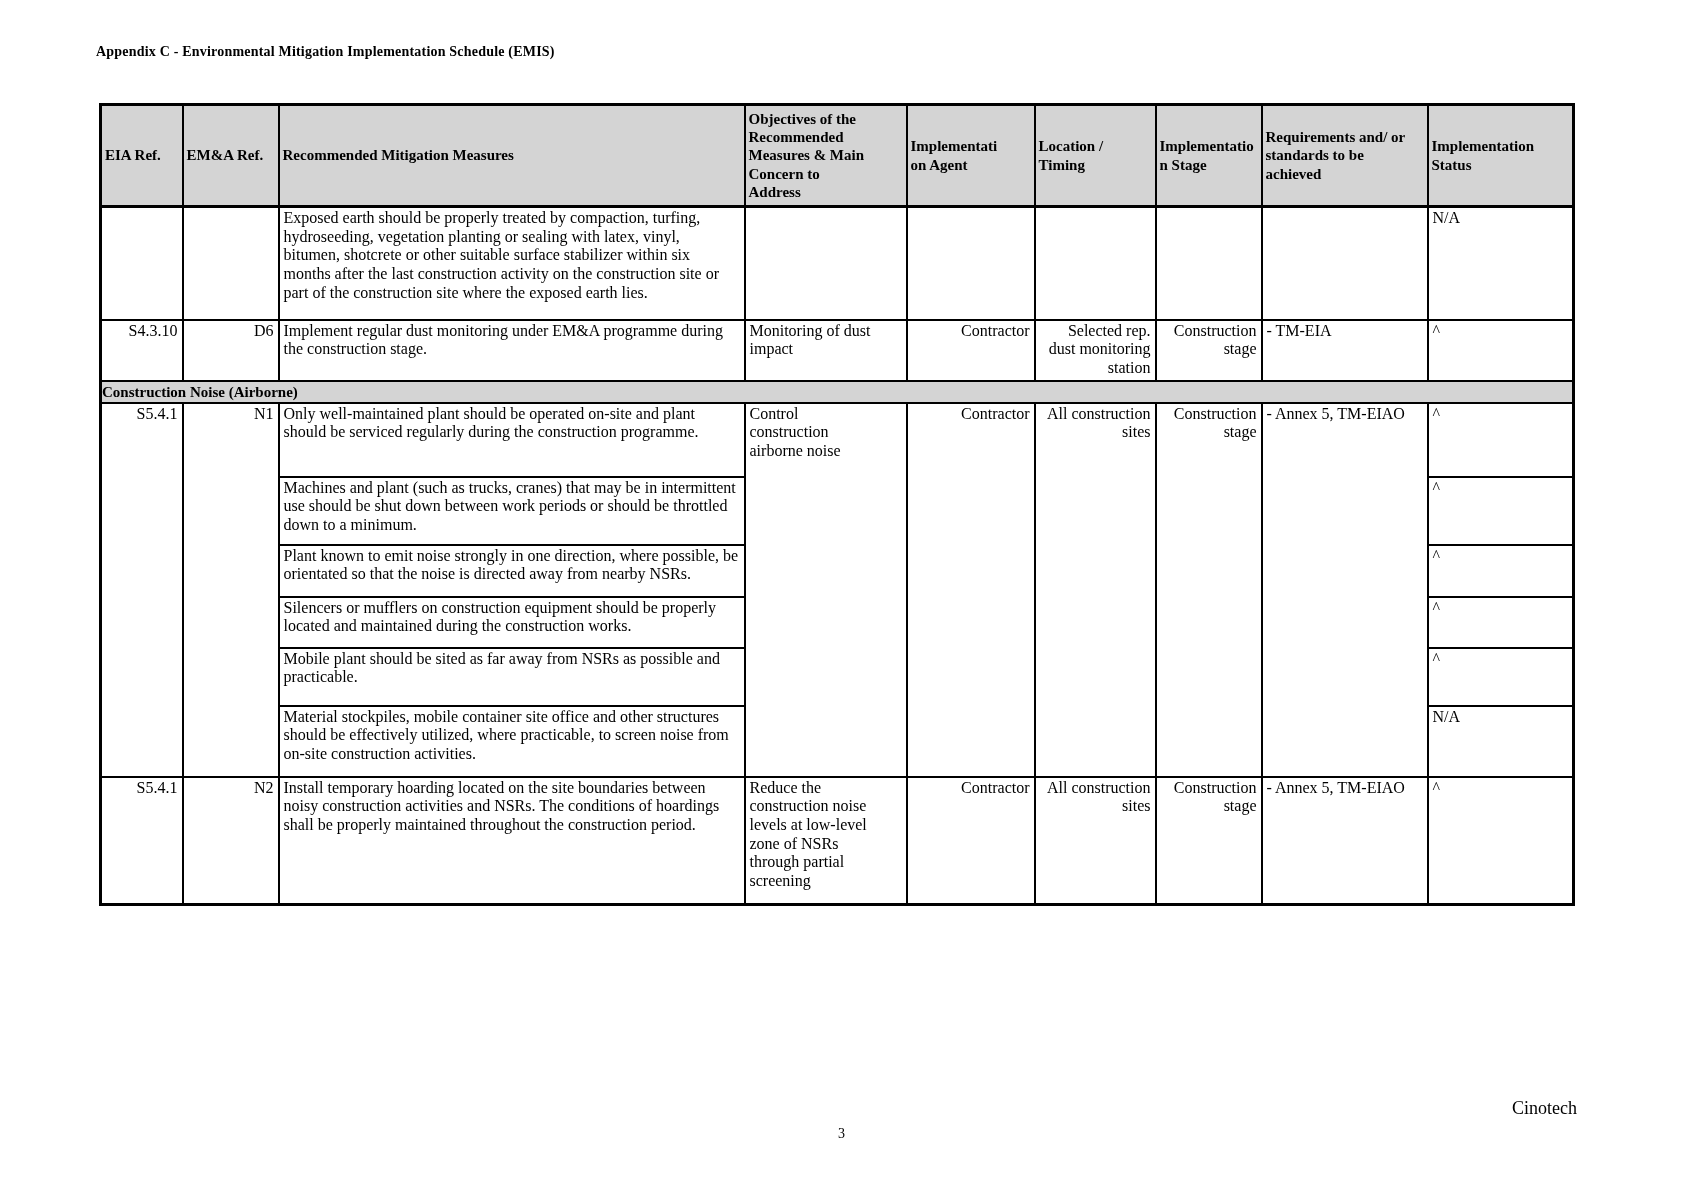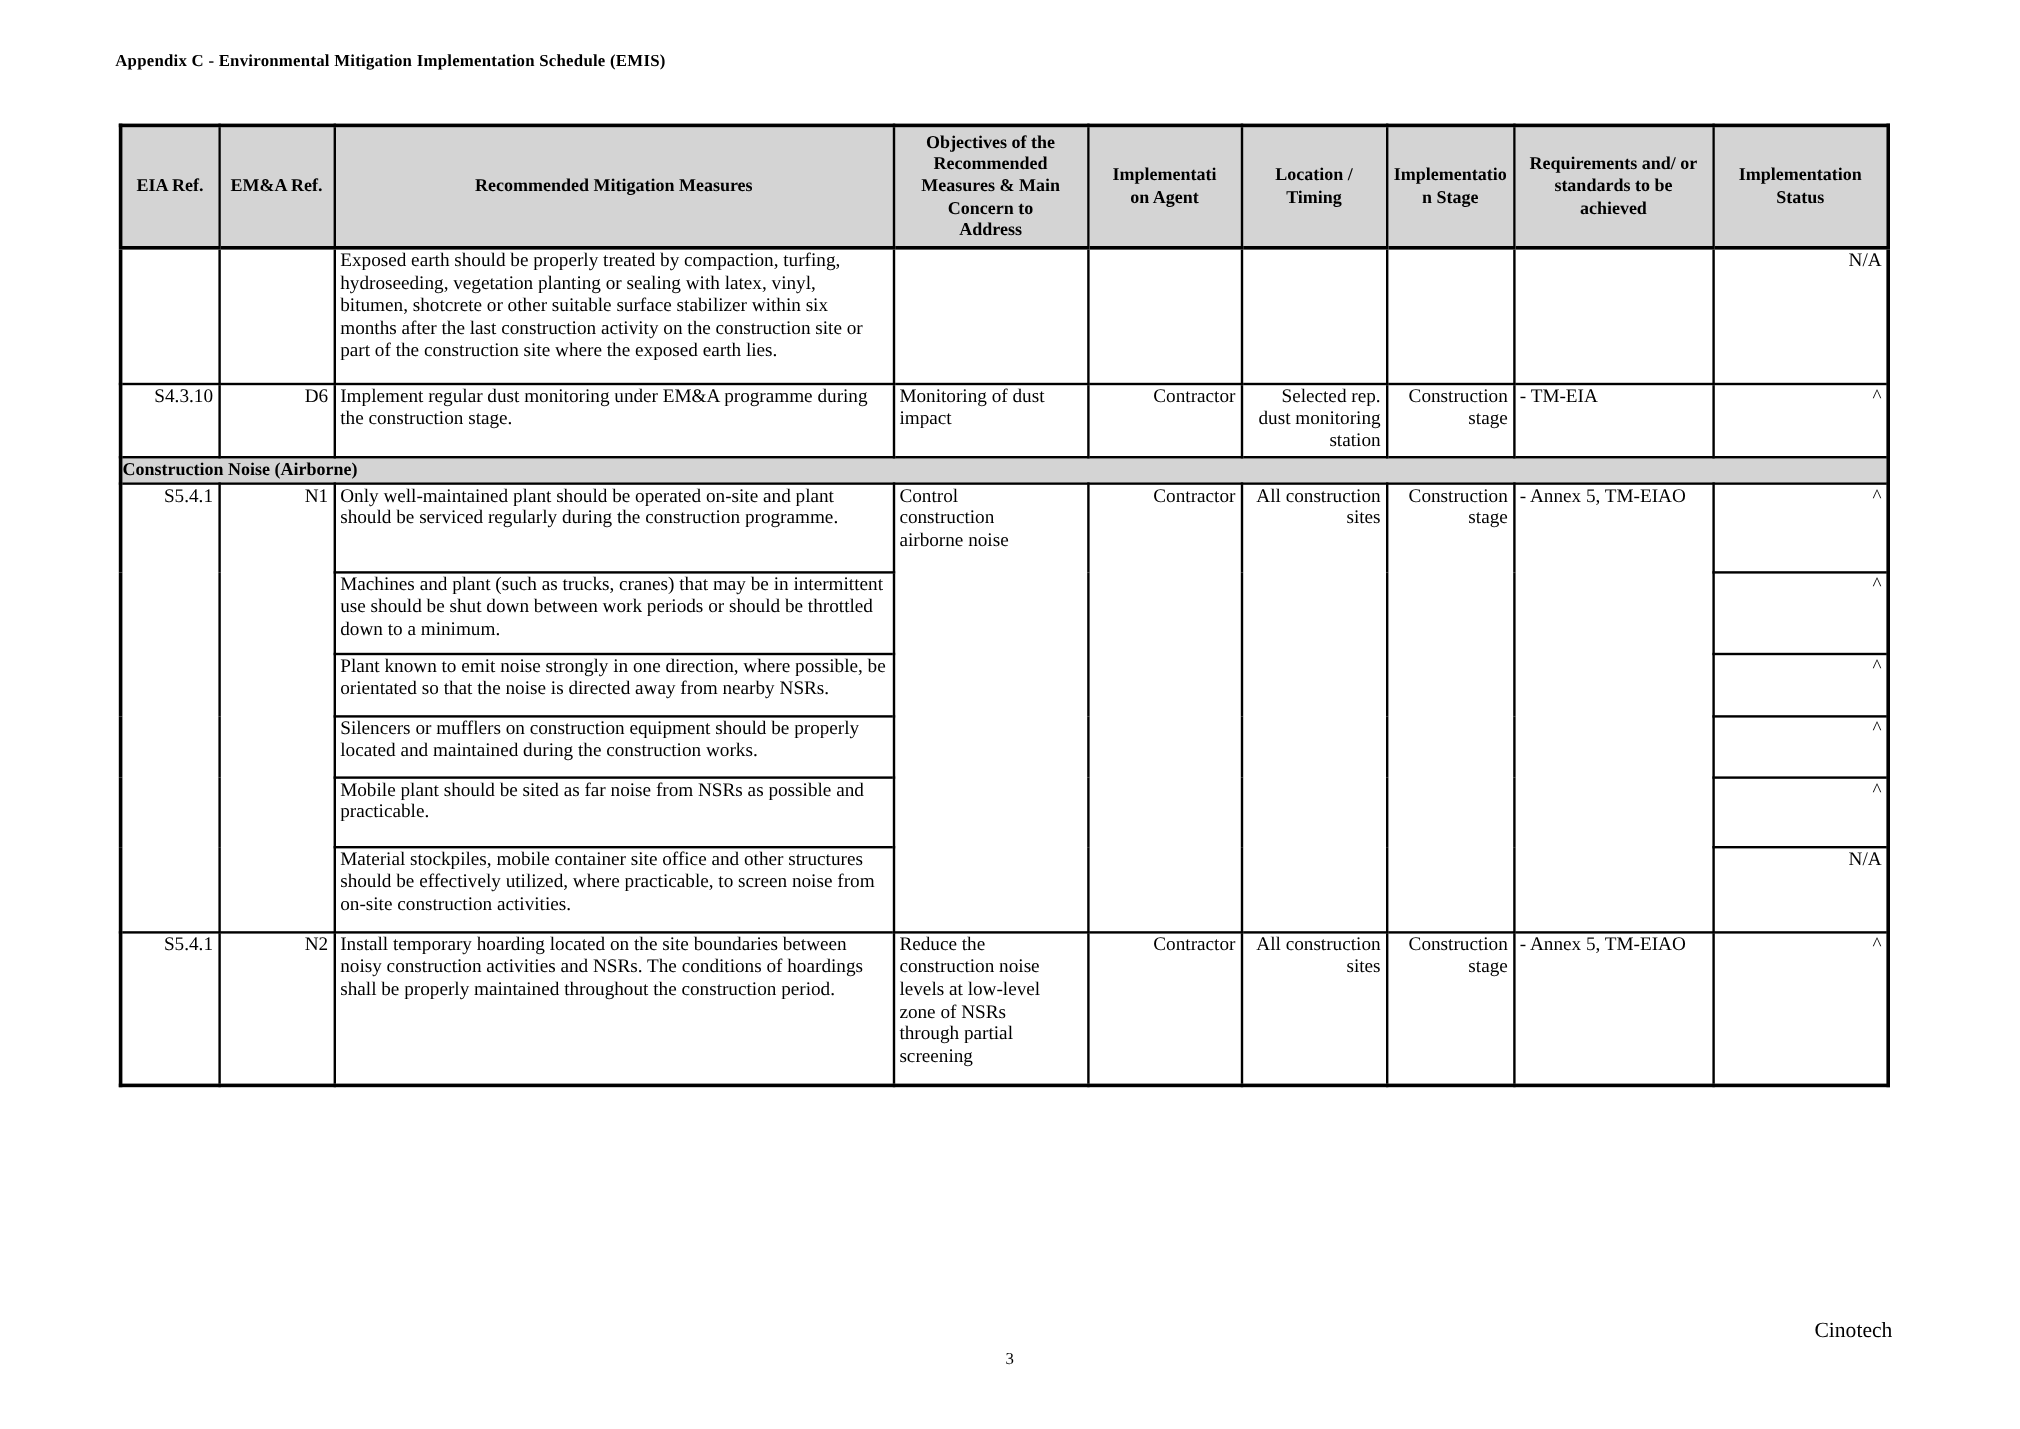--- a/index.html
+++ b/index.html
@@ -20,28 +20,28 @@
     border:2px solid #000;
     vertical-align:top;
     font-size:16px;line-height:1.17;
     padding:1px 4px;
     overflow:hidden;
     word-wrap:break-word;
   }
   .emis th{
     background:#d4d4d4;
     font-size:15px;font-weight:bold;line-height:1.22;
-    text-align:center;vertical-align:middle;
+    text-align:left;vertical-align:middle;
     white-space:pre-line;
     border-bottom:3px solid #000;
     padding:0 3px;
   }
   .c{text-align:right;}
   .pre{white-space:pre-line;}
-  .status{text-align:right;font-size:14px;line-height:1.1;padding-top:3px;}
+  .status{text-align:left;font-size:14px;line-height:1.1;padding-top:3px;}
   .section-row td{
     background:#d4d4d4;font-weight:bold;font-size:15px;
     line-height:1.2;padding:1px 0;
   }
   .pad14{padding-left:14px;}
   .page-num{
     position:absolute;top:1126px;left:0;width:1683px;
     text-align:center;font-size:14px;
   }
   .footer-right{
@@ -142,21 +142,21 @@
   </tr>
   <tr style="height:52px">
     <td>Plant known to emit noise strongly in one direction, where possible, be orientated so that the noise is directed away from nearby NSRs.</td>
     <td class="status">^</td>
   </tr>
   <tr style="height:51px">
     <td>Silencers or mufflers on construction equipment should be properly located and maintained during the construction works.</td>
     <td class="status">^</td>
   </tr>
   <tr style="height:58px">
-    <td>Mobile plant should be sited as far noise from NSRs as possible and practicable.</td>
+    <td>Mobile plant should be sited as far away from NSRs as possible and practicable.</td>
     <td class="status">^</td>
   </tr>
   <tr style="height:71px">
     <td>Material stockpiles, mobile container site office and other structures should be effectively utilized, where practicable, to screen noise from on-site construction activities.</td>
     <td class="status">N/A</td>
   </tr>
 
   <tr style="height:128px">
     <td class="c">S5.4.1</td>
     <td class="c">N2</td>

